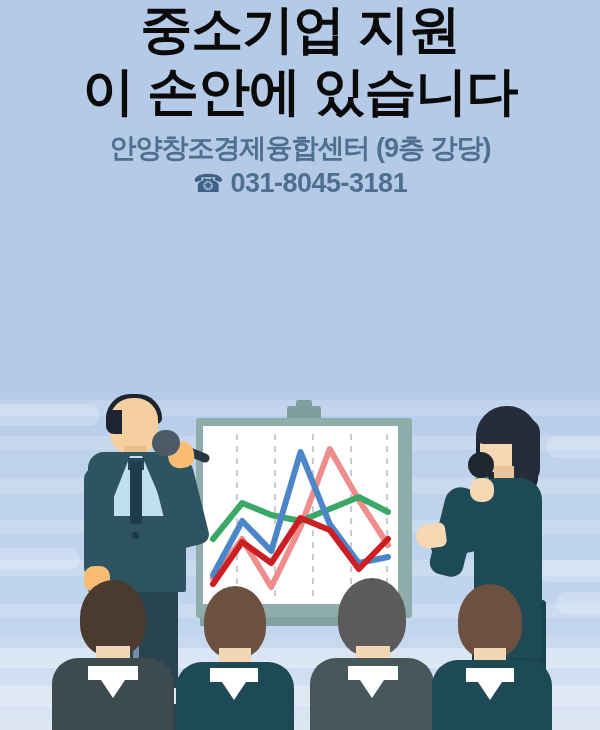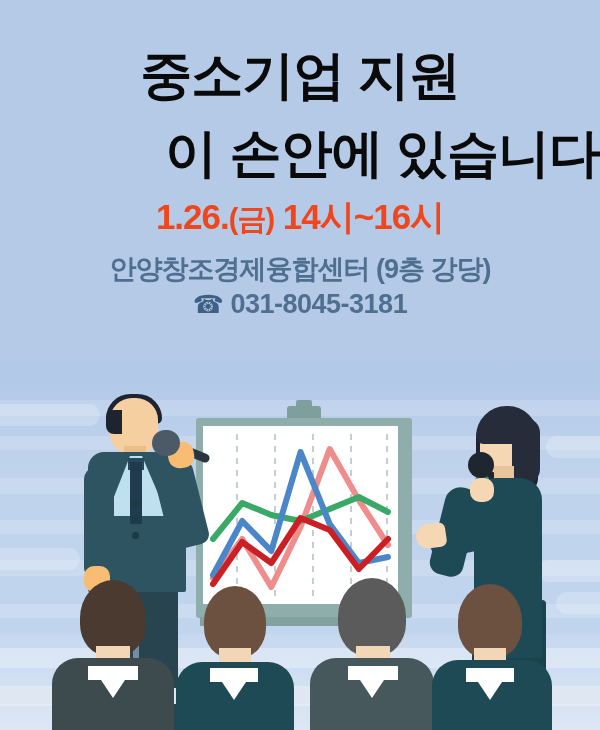--- a/index.html
+++ b/index.html
@@ -67,22 +67,22 @@
     text-align: center;
     z-index: 20;
   }
   .headline {
     color: #0a0a0a;
     font-size: 52px;
     font-weight: bold;
     line-height: 1.12;
     letter-spacing: -1px;
   }
-  .headline-1 { padding-top: 46px; }
-  .headline-2 { margin-top: 20px; text-align: right; }
+  .headline-1 { }
+  .headline-2 { margin-top: 4px; }
 
   .subtitle {
     color: #1616c9;
     font-size: 33px;
     font-weight: bold;
     letter-spacing: -1px;
     margin-top: 20px;
   }
   .datetime {
     color: #f0461b;
@@ -366,24 +366,20 @@
       <div class="aud-collar" style="left:34px;bottom:48px;width:48px;height:14px;"></div>
       <div class="aud-collar-v" style="left:46px;bottom:30px;"></div>
     </div>
   </div>
 
   <div class="text-block">
     <div class="headline headline-1">중소기업 지원</div>
     <div class="headline headline-2">이 손안에 있습니다</div>
 
 
-    <div class="datetime">
-      <span>1.26.</span><span class="dow">(금)</span>
-      <span>14시~16시</span>
-    </div>
 
     <div class="venue">안양창조경제융합센터 (9층 강당)</div>
 
     <div class="phone">
       <span class="phone-icon">☎</span>
       <span>031-8045-3181</span>
     </div>
   </div>
 
 </div>

